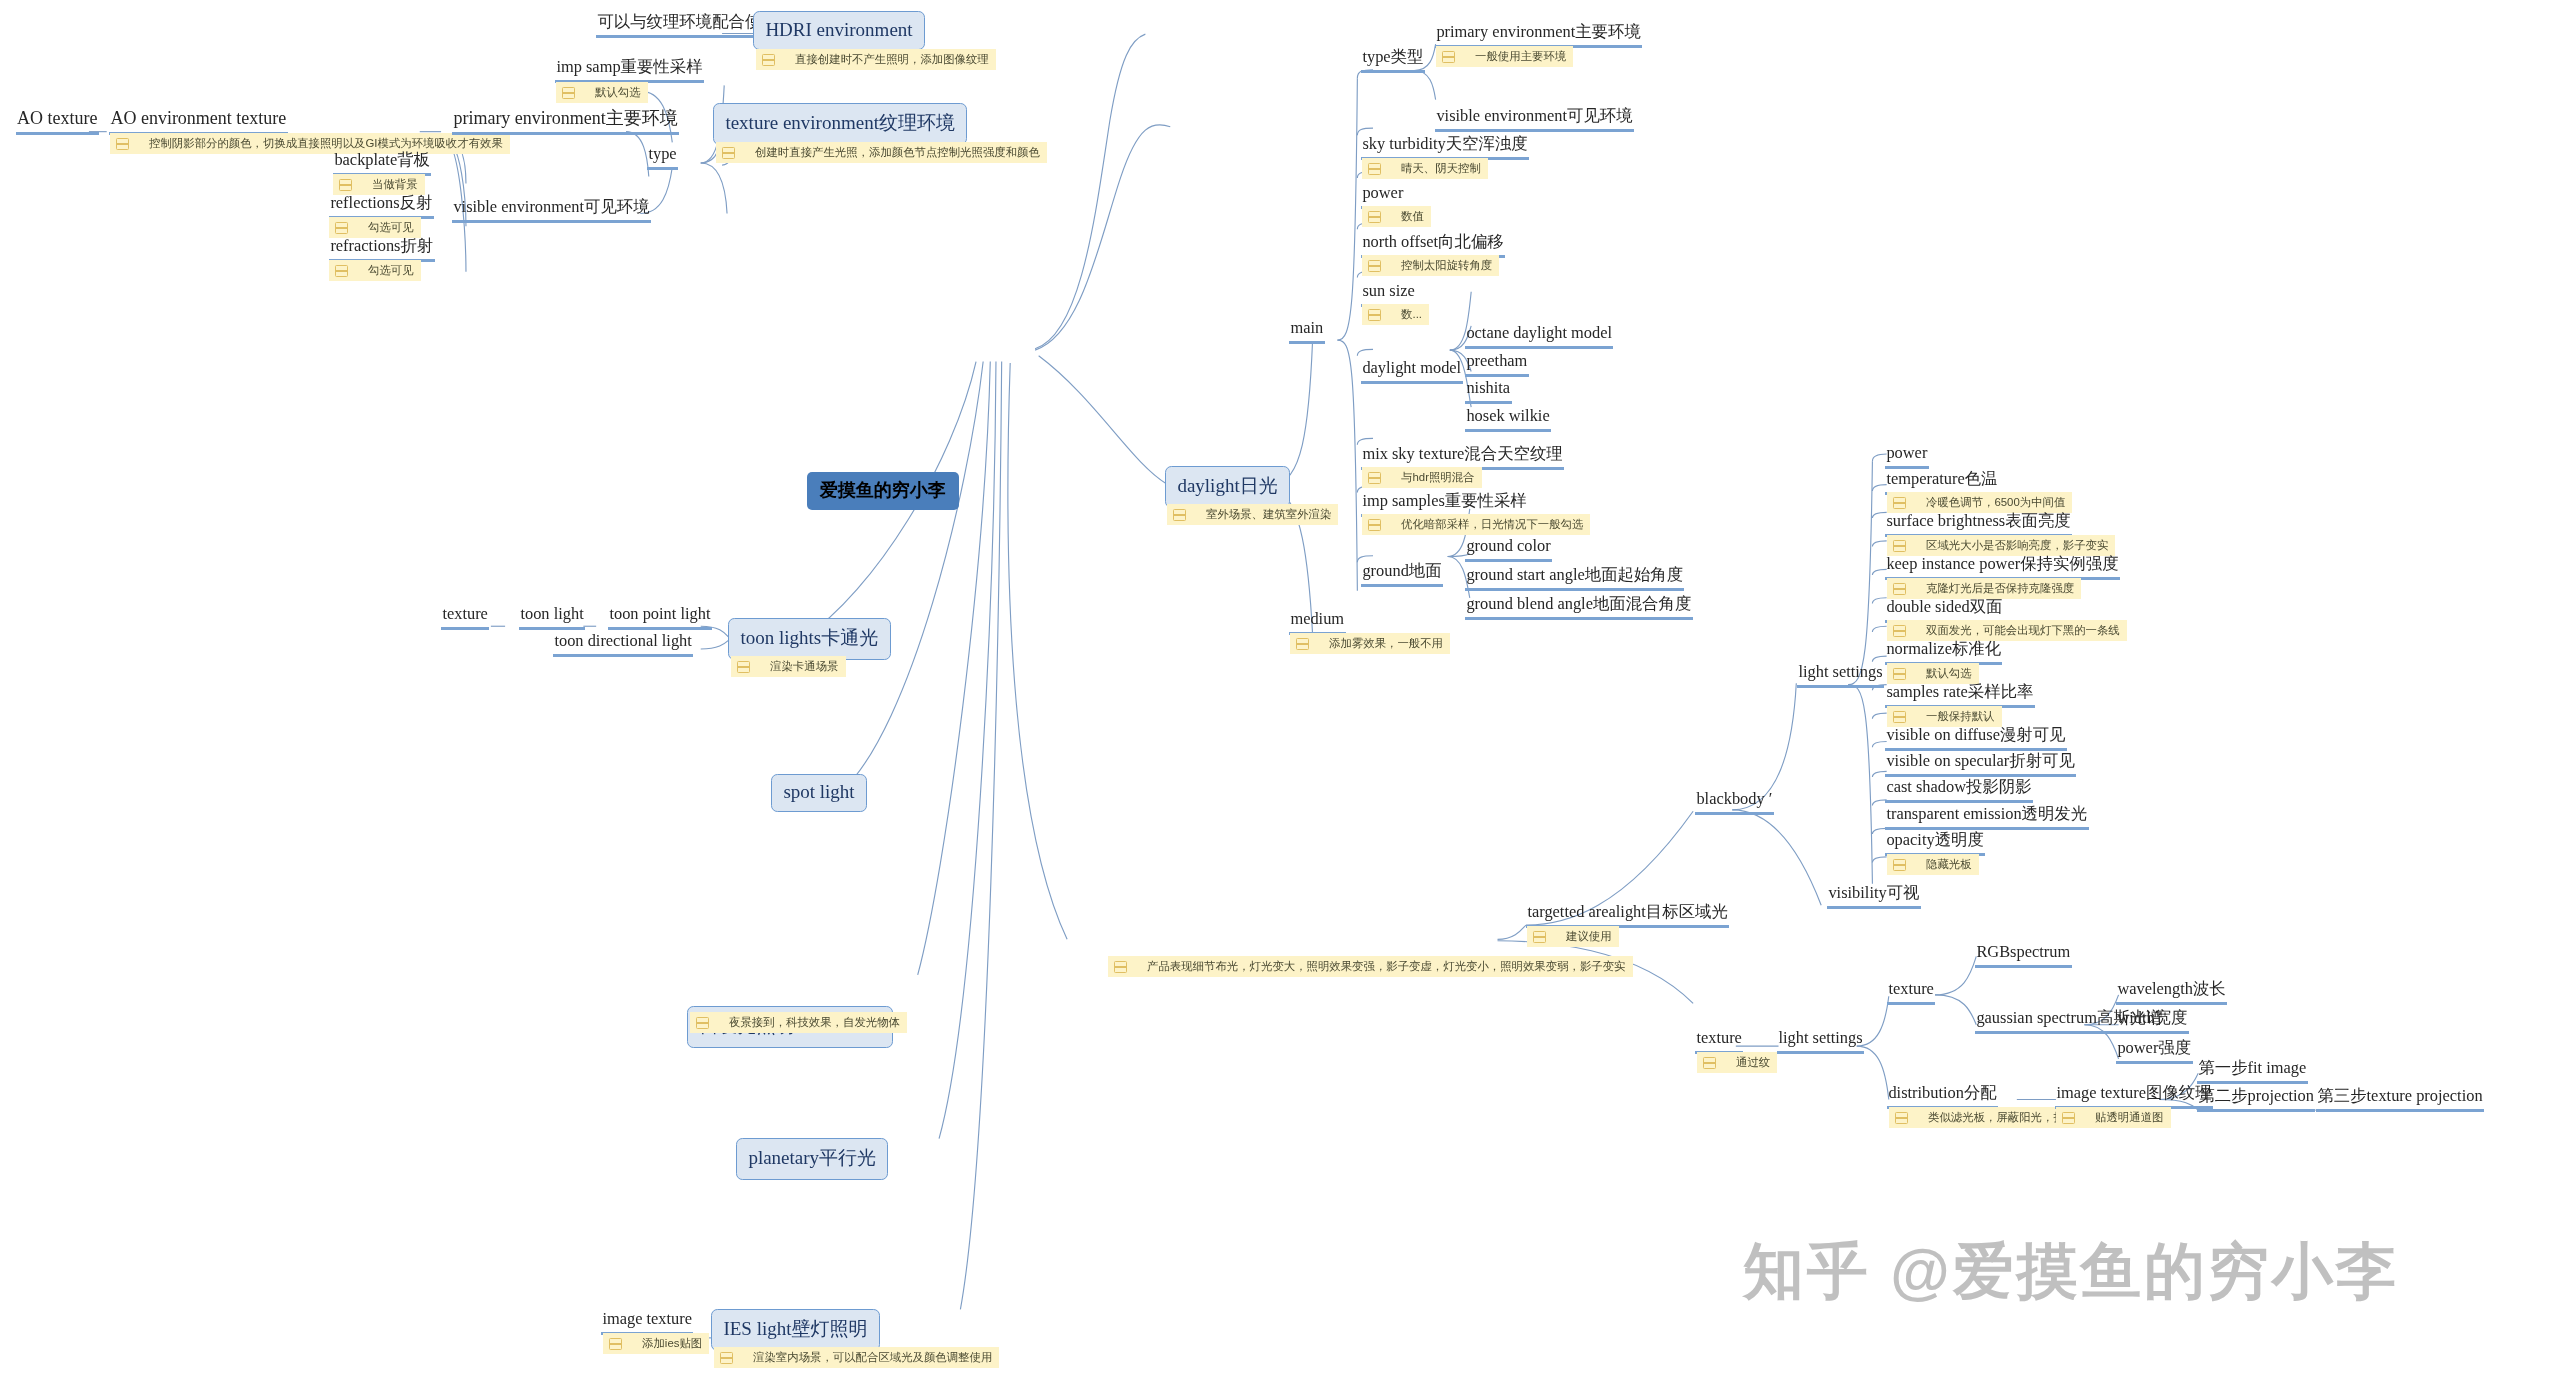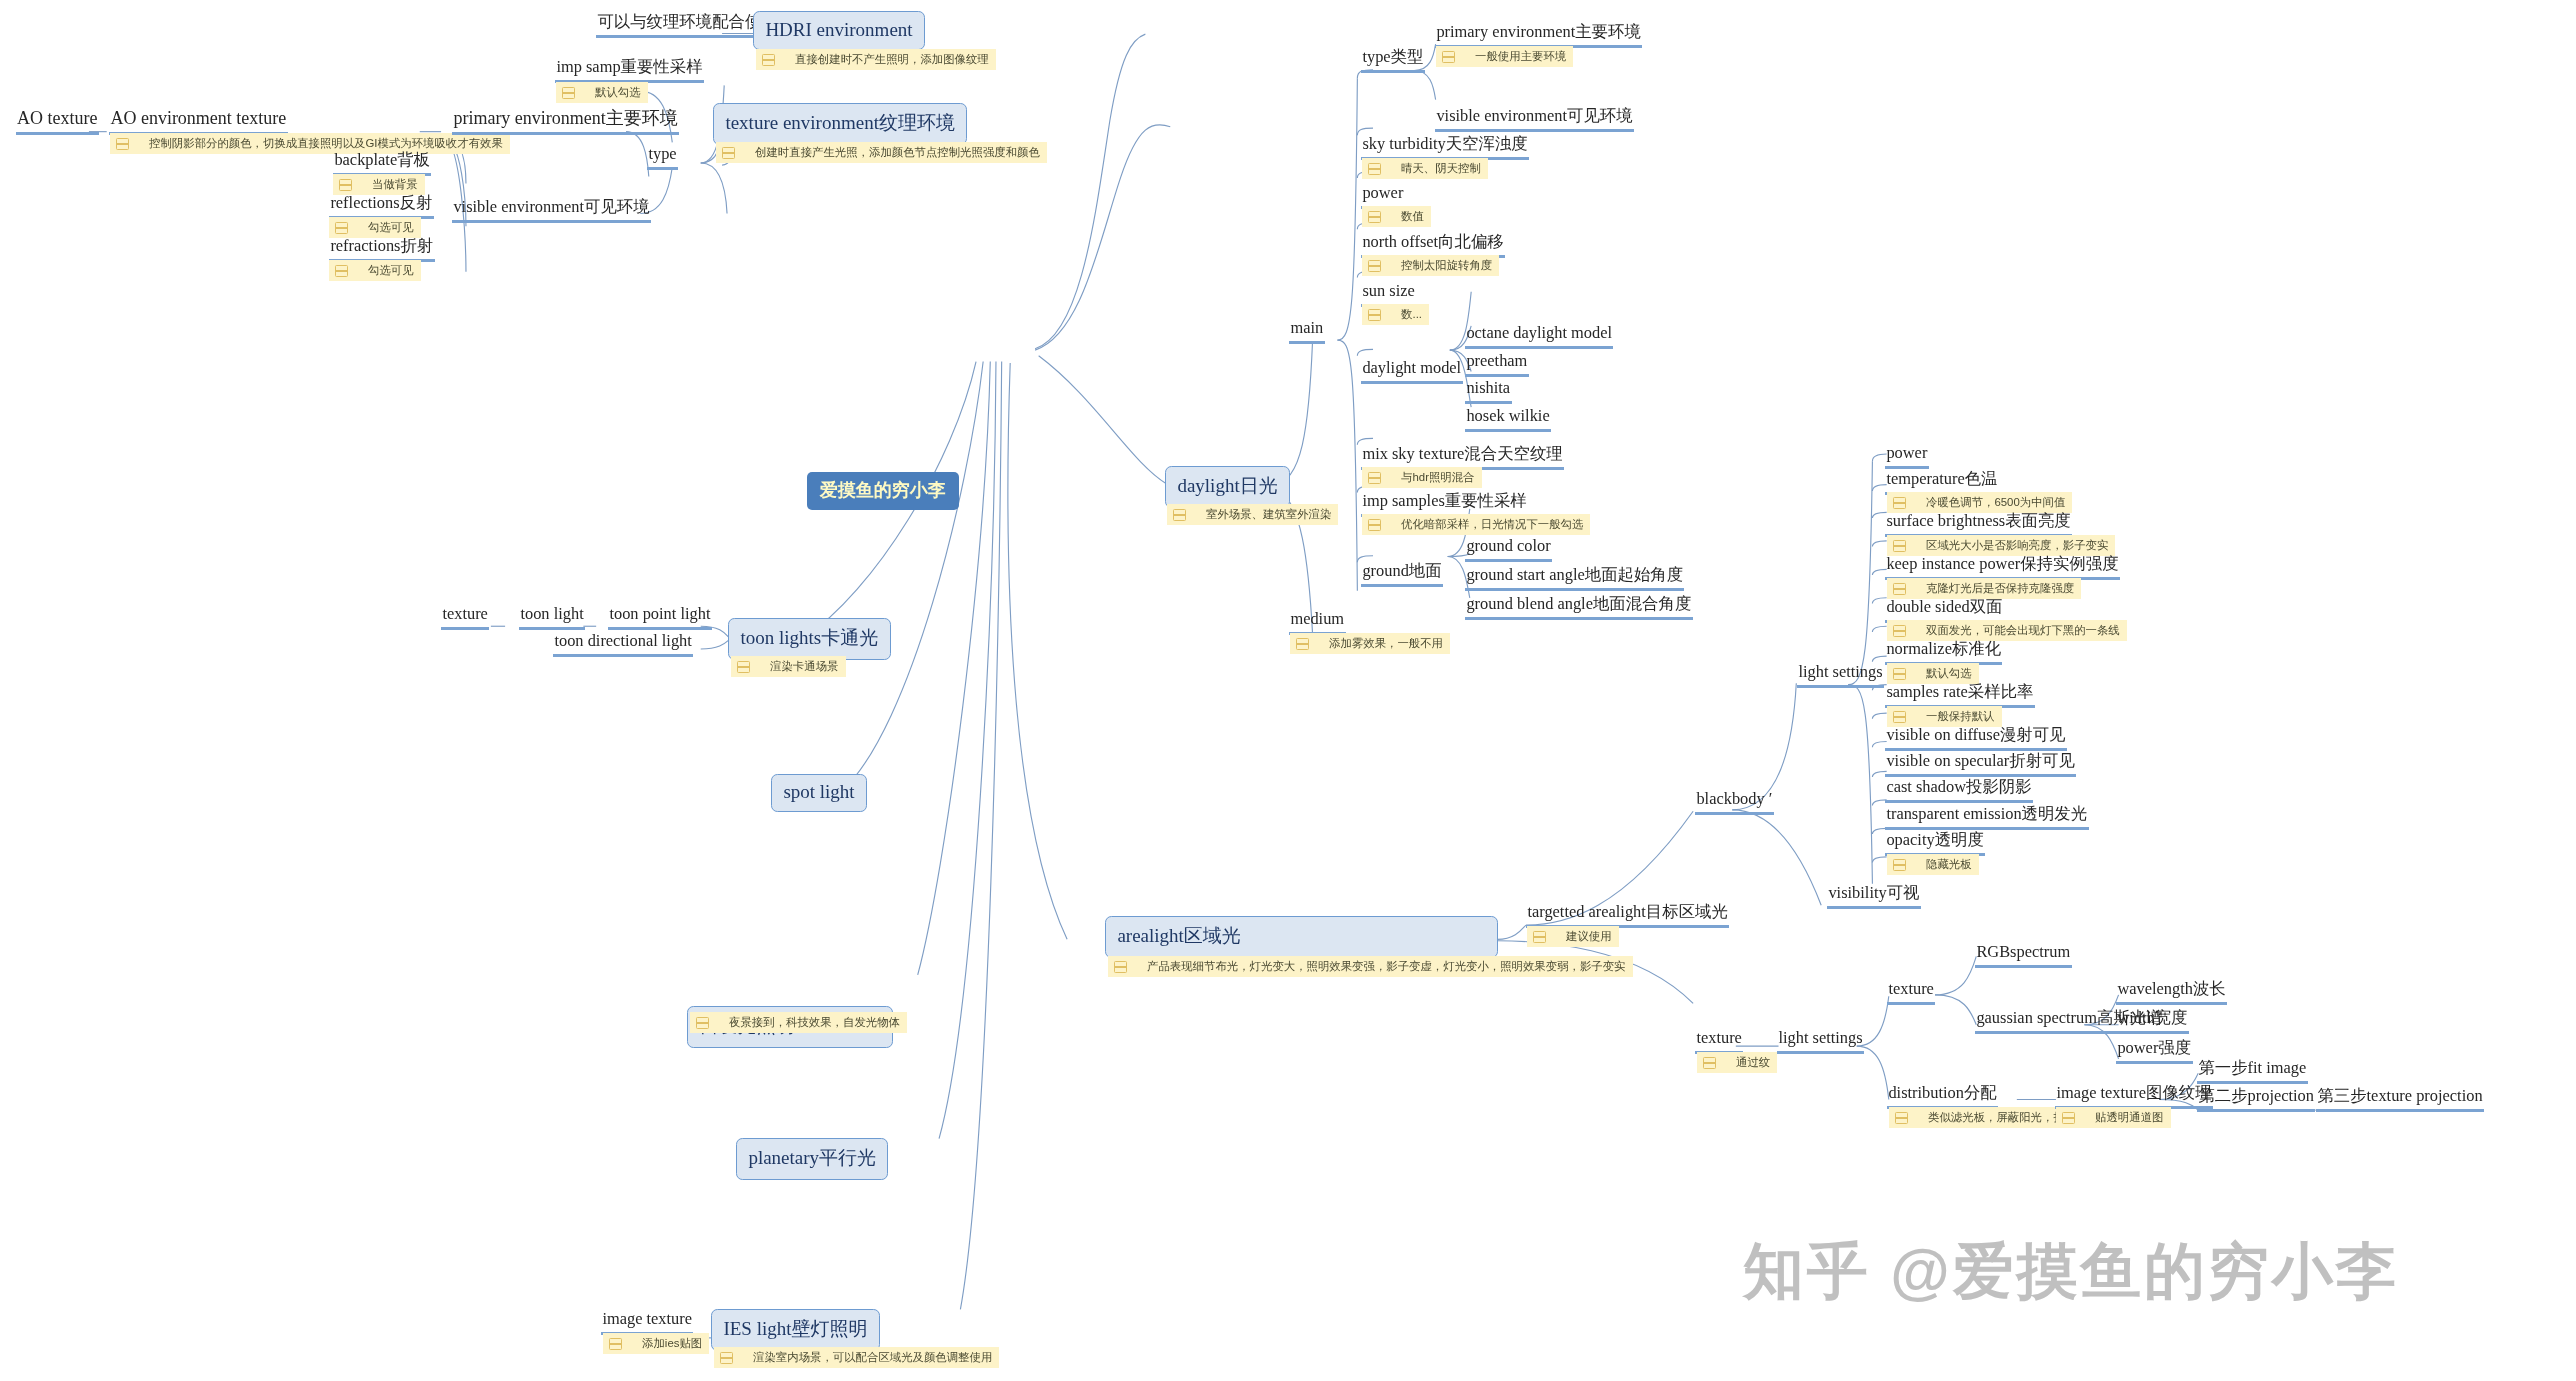--- a/index.html
+++ b/index.html
@@ -46,21 +46,21 @@
   }
   .note .ic{
     width:11.4px;height:10px;flex:0 0 11.4px;border:1.1px solid #e0bf63;
     border-radius:1.4px;background:
       linear-gradient(to bottom,#fdf3c8 0,#fdf3c8 40%,#e0bf63 40%,#e0bf63 56%,#fdf3c8 56%,#fdf3c8 100%);
     display:inline-block;
   }
 
   
   .author-chip{
-    background:#4a7ebb;color:#fef9c3;font-weight:bold;font-size:18px;
+    background:#4a7ebb;color:#000000;font-weight:bold;font-size:18px;
     border-radius:5px;padding:6.4px 12.8px 7.8px 12.8px;
     font-family:"Liberation Sans","DejaVu Sans",sans-serif;
   }
 
   
   .watermark{
     position:absolute;color:#c0c0c0;font-weight:bold;
     font-family:"Liberation Sans","DejaVu Sans",sans-serif;
     font-size:61px;letter-spacing:2.8px;white-space:nowrap;
   }
@@ -338,21 +338,20 @@
     <span class="ic"></span>
     <span>添加ies贴图</span>
   </div>
 
   <div class="node box2" style="left:711px;top:1309px;">IES light壁灯照明</div>
   <div class="node note" style="left:714px;top:1347px;">
     <span class="ic"></span>
     <span>渲染室内场景，可以配合区域光及颜色调整使用</span>
   </div>
 
-  <div class="node box2 wide" style="left:1105px;top:916px;width:393px;">arealight区域光</div>
   <div class="node note" style="left:1108px;top:956px;">
     <span class="ic"></span>
     <span>产品表现细节布光，灯光变大，照明效果变强，影子变虚，灯光变小，照明效果变弱，影子变实</span>
   </div>
 
   <div class="node u small" style="left:1526px;top:903px;">targetted arealight目标区域光</div>
   <div class="node note" style="left:1527px;top:926px;">
     <span class="ic"></span>
     <span>建议使用</span>
   </div>

